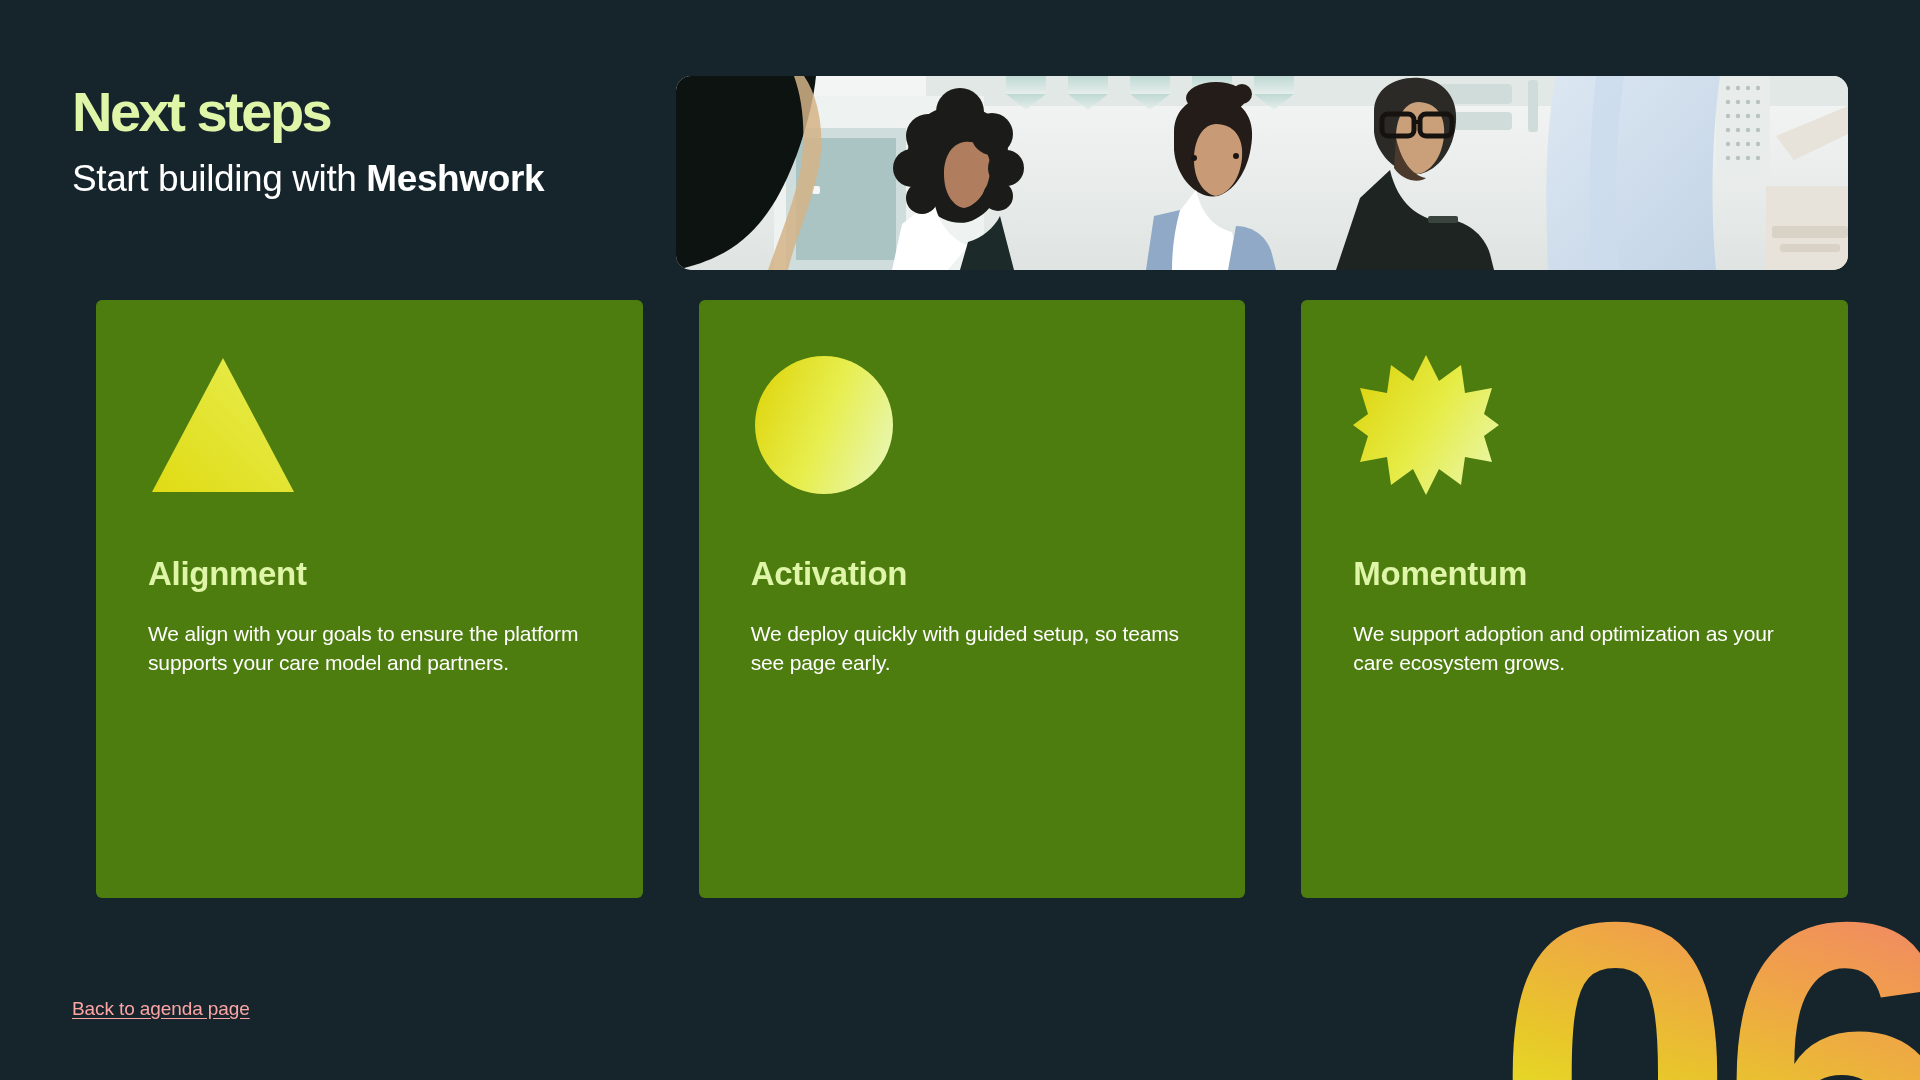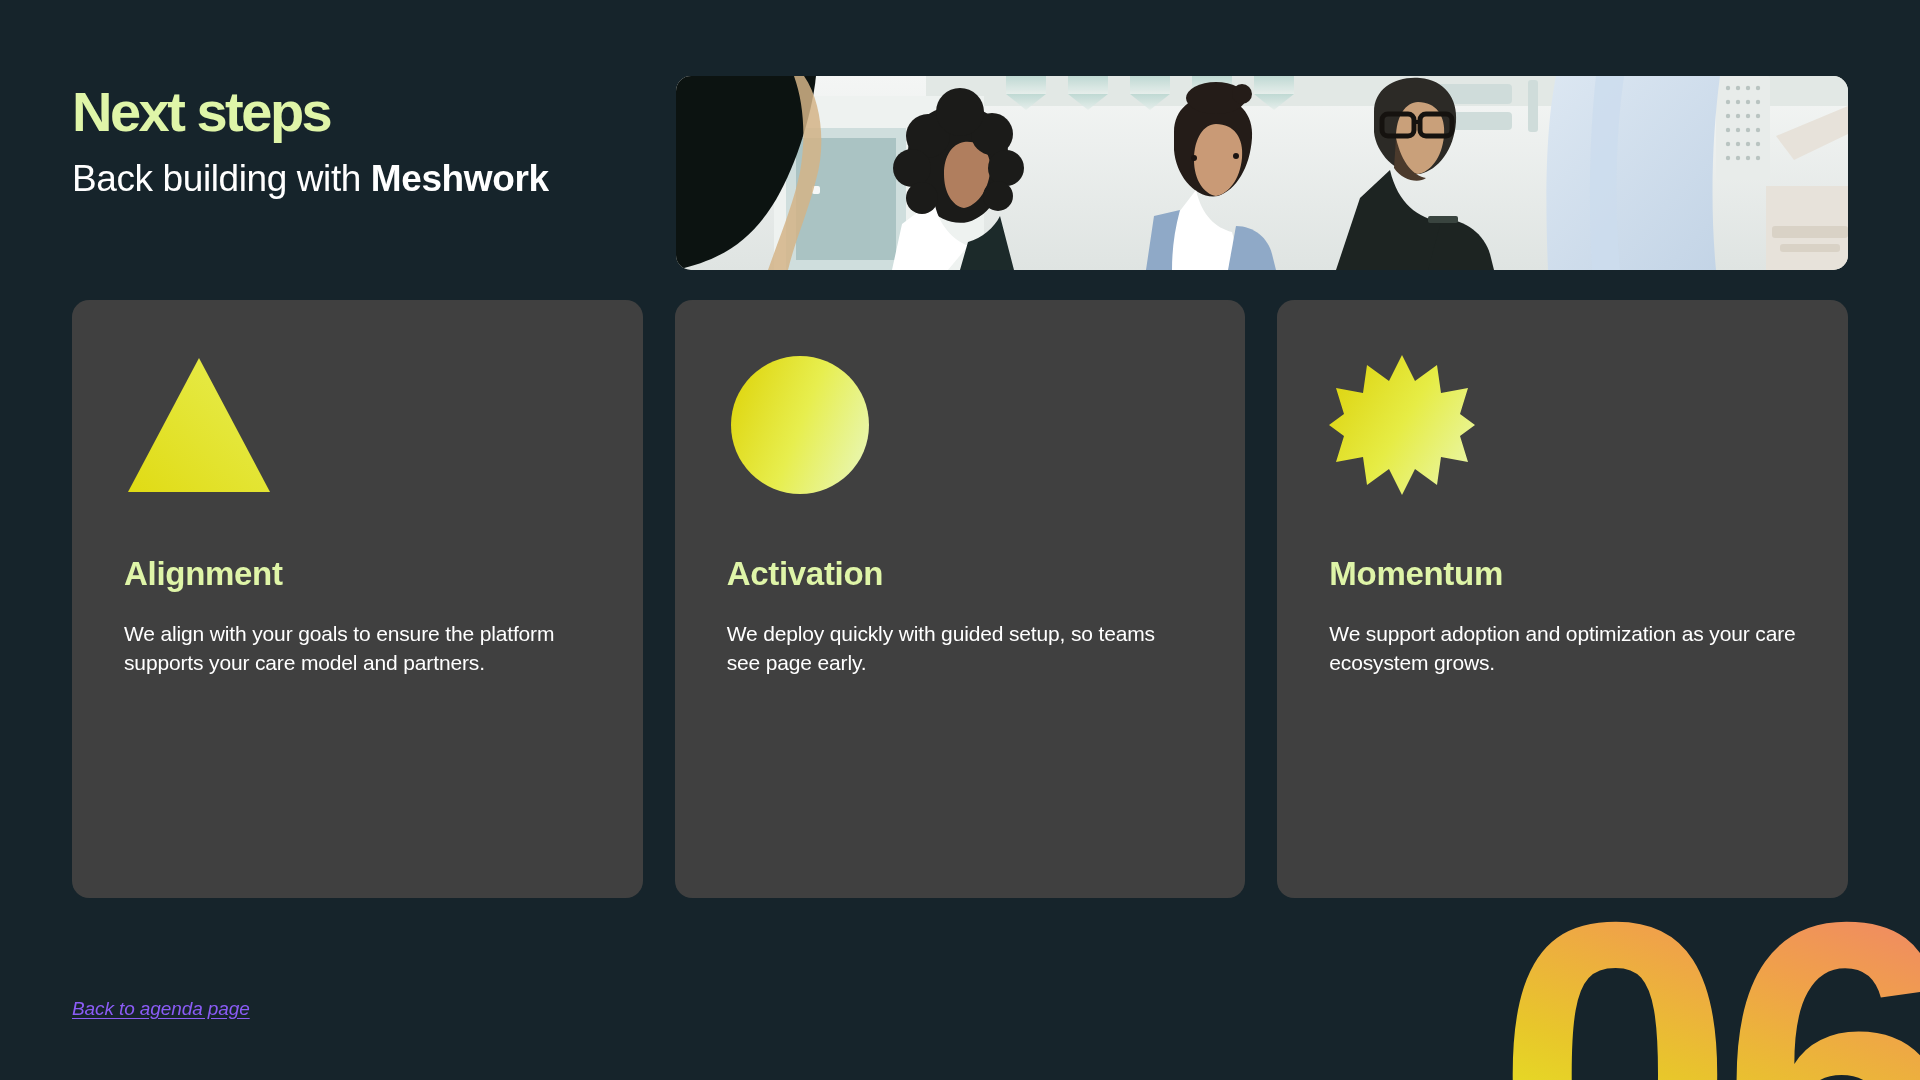--- a/index.html
+++ b/index.html
@@ -88,25 +88,26 @@
     left:72px;
     top:300px;
     width:1776px;
     height:598px;
     display:flex;
     gap:32px;
     z-index:2;
   }
   .card{
     flex:1 1 0;
-    background:#404040;
-    border-radius:17px;
+    background:#4d7c0f;
+    border-radius:6px;
     padding:50px 52px 0 52px;
     position:relative;
     overflow:hidden;
+    margin-left:24px;
   }
   .card-icon{
     height:146px;
     margin-top:4px;
     display:flex;
     align-items:flex-start;
   }
   .card-icon svg{ display:block; }
   .card-title{
     margin-top:55px;
@@ -127,42 +128,41 @@
 
   
   .footer{
     position:absolute;
     left:72px;
     bottom:60px;
     z-index:4;
   }
   .back-link{
     font-size:19px;
-    color:#8b5cf6;
+    color:#fca5a5;
     text-decoration:underline;
     text-underline-offset:3px;
     letter-spacing:-0.1px;
     cursor:pointer;
     display:inline-block;
-    font-style:italic;
   }
 </style>
 </head>
 <body>
 
 <div class="slide">
 
   <div class="slide-number">06</div>
 
   <div class="header">
 
     <div class="title-block">
       <div class="slide-title">Next steps</div>
       <div class="slide-subtitle">
-        <span>Back building with </span><b>Meshwork</b>
+        <span>Start building with </span><b>Meshwork</b>
       </div>
     </div>
 
     <div class="hero-photo">
       <svg viewBox="0 0 1172 194" preserveAspectRatio="none" aria-hidden="true">
         <defs>
           <linearGradient id="wallg" x1="0" y1="0" x2="0" y2="1">
             <stop offset="0" stop-color="#f4f6f5"></stop>
             <stop offset="1" stop-color="#dfe4e2"></stop>
           </linearGradient>

